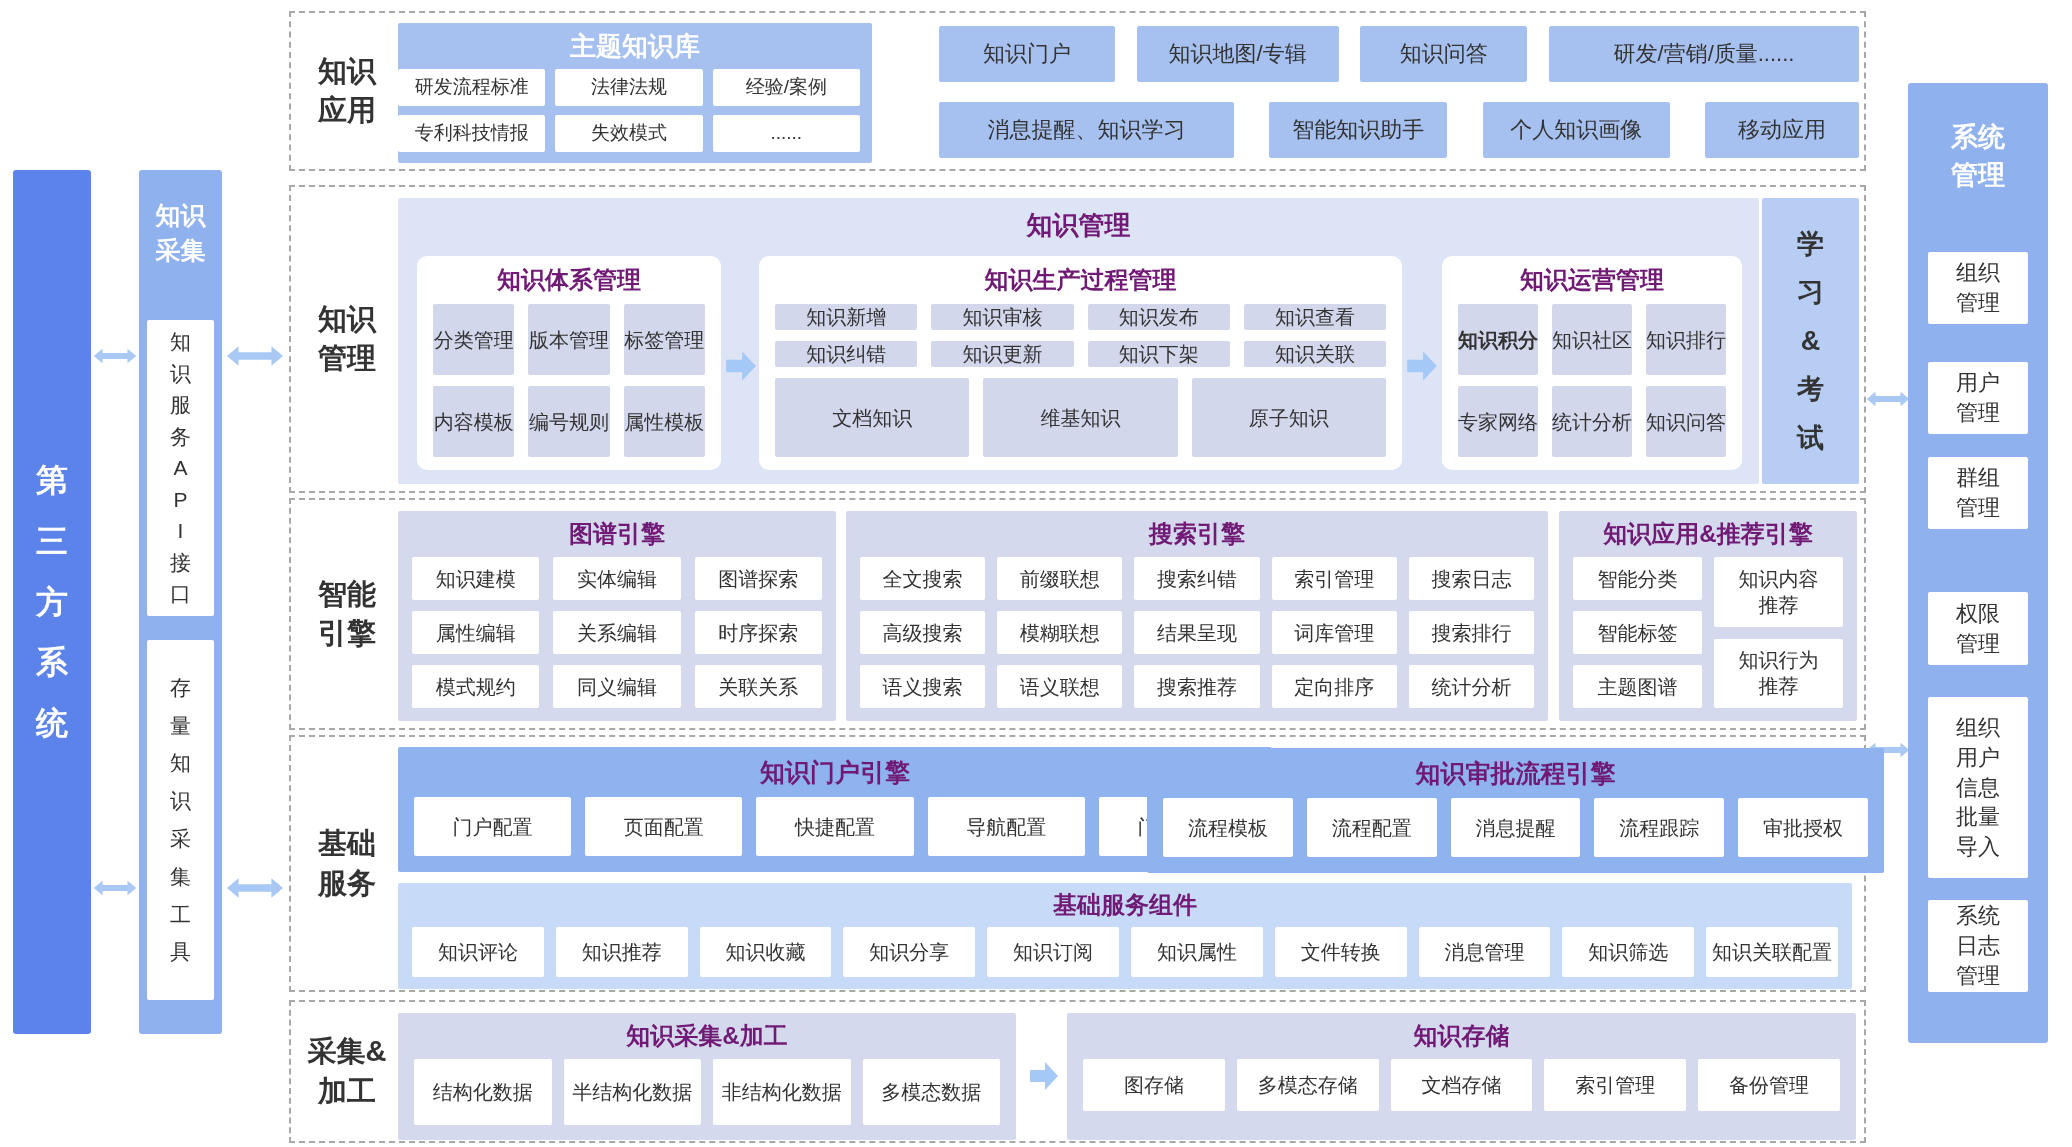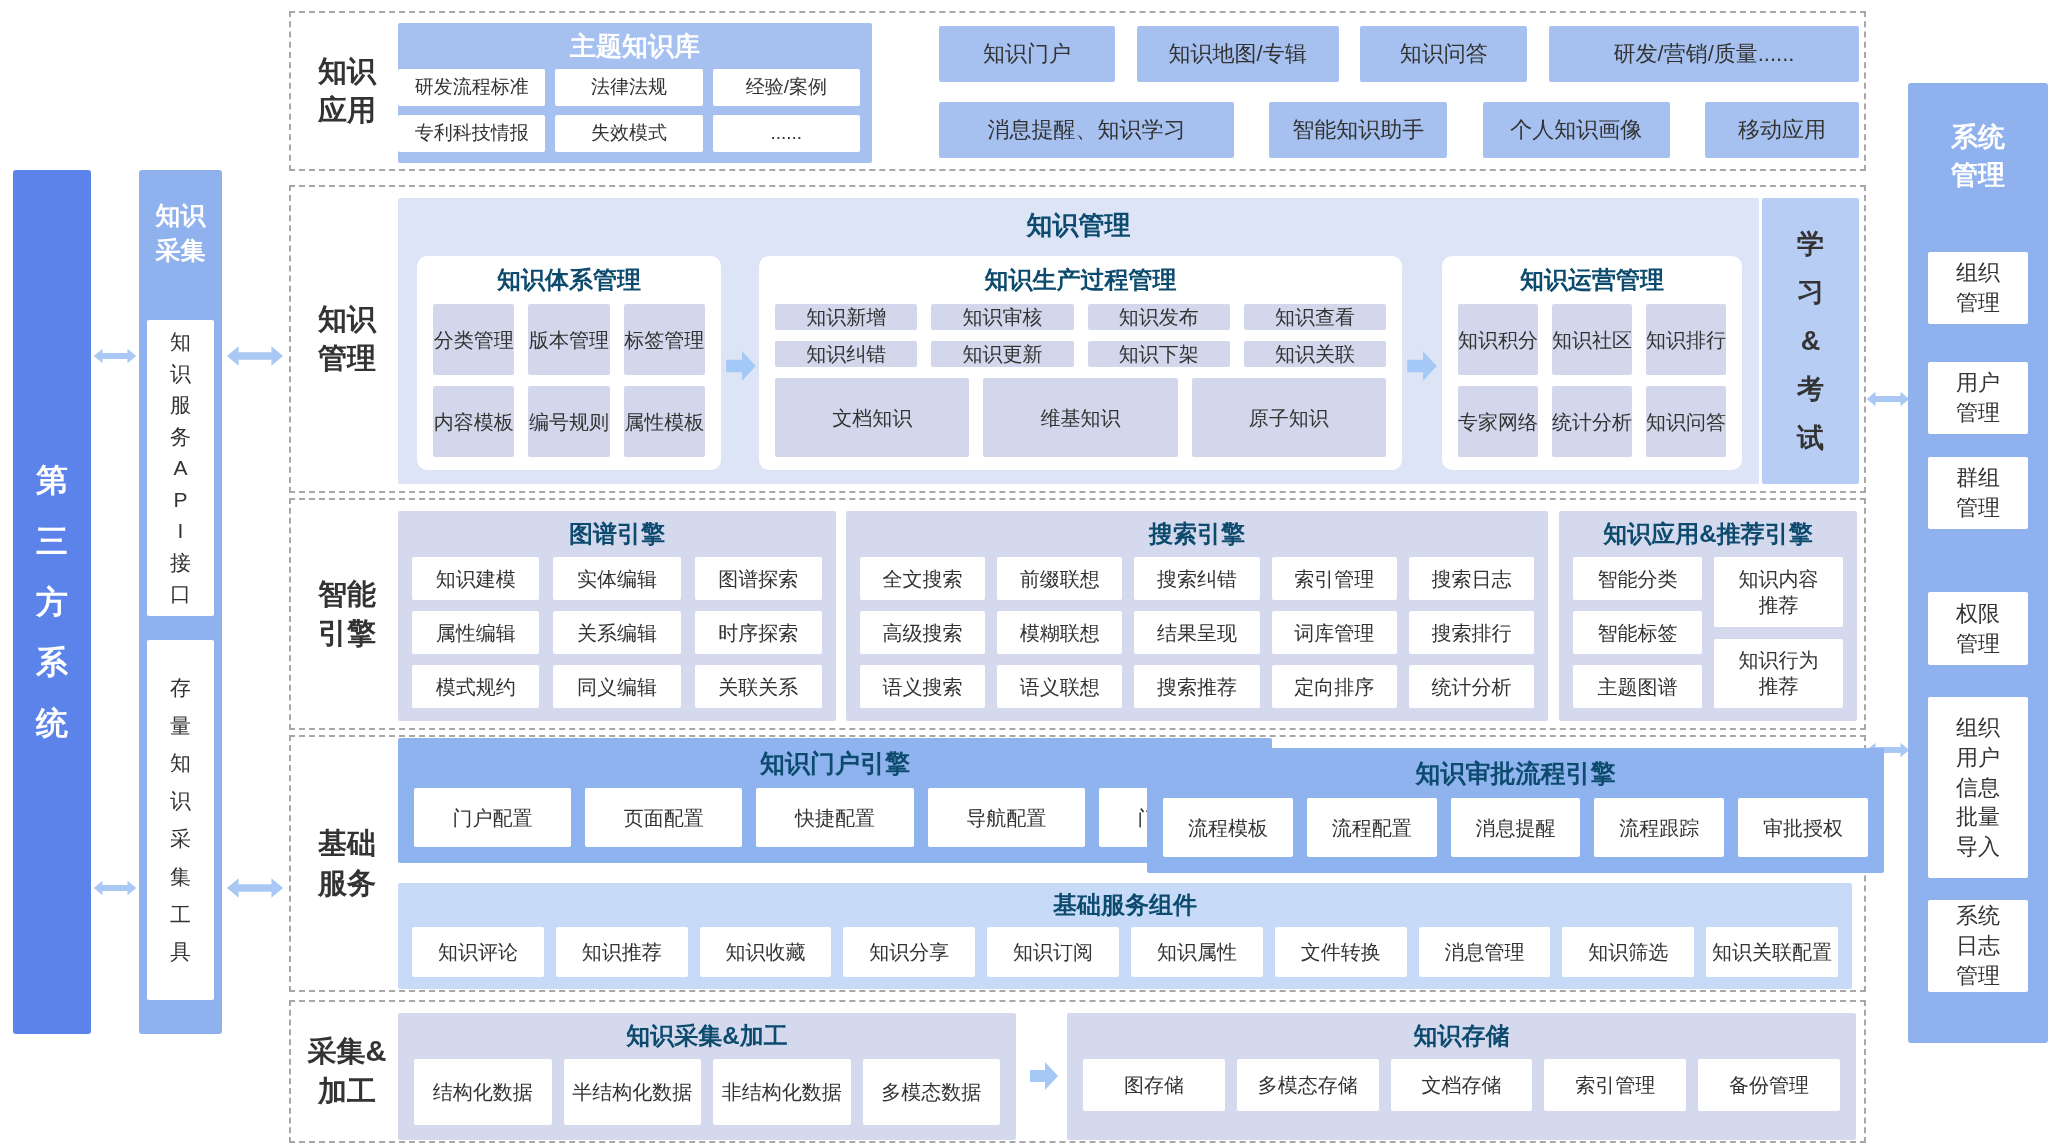--- a/index.html
+++ b/index.html
@@ -7,24 +7,24 @@
           font-family:"Liberation Sans","DejaVu Sans",sans-serif;color:#333;overflow:hidden}
 
   
   .vtext{white-space:pre-line;text-align:center}
   .section{position:absolute;border:2px dashed #a8a8a8;background:#fff;box-sizing:border-box}
   .sec-label{position:absolute;left:8px;top:0;bottom:0;width:96px;display:flex;align-items:center;
              justify-content:center;font-size:29px;font-weight:600;line-height:1.35;
              white-space:pre-line;text-align:center;color:#333}
   .box{position:absolute;border-radius:2px;box-sizing:border-box;display:flex;flex-direction:column}
   .box-header{flex:0 0 auto;display:flex;align-items:center;justify-content:center;
-              font-weight:600;font-size:24px;color:#0c4a6e}
+              font-weight:600;font-size:24px;color:#701a75}
   .chip{background:#fff;display:flex;align-items:center;justify-content:center;font-size:20px;
         color:#333;white-space:pre-line;text-align:center;border-radius:2px;line-height:1.3}
-  .chip.bold{font-weight:400}
+  .chip.bold{font-weight:700}
   .tile{background:#a6c1f0;display:flex;align-items:center;justify-content:center;font-size:22px;
         color:#333;border-radius:2px;white-space:pre-line;text-align:center}
   .lav-chip .chip{background:#d3d7ec}
   .grid{display:grid;box-sizing:border-box}
   .arrow{position:absolute;display:flex;align-items:center;justify-content:center}
   .arrow svg{width:100%;height:100%;display:block}
 
   
   .third-party{position:absolute;left:13px;top:170px;width:78px;height:864px;background:#5b83e9;
                border-radius:3px;display:flex;align-items:center;justify-content:center;
@@ -309,21 +309,21 @@
 推荐</div>
           </div>
       </div>
     </div>
   </div>
 
   <div class="section" style="left:289px;top:735px;width:1577px;height:257px">
     <div class="sec-label">基础
 服务</div>
 
-    <div class="box blue-box" style="left:107px;top:1px;width:874px;height:125px">
+    <div class="box blue-box" style="left:107px;top:10px;width:874px;height:125px">
       <div class="box-header">知识门户引擎</div>
       <div class="grid g5" style="flex:1;gap:14px;padding:0 16px 16px 16px">
           <div class="chip">门户配置</div>
           <div class="chip">页面配置</div>
           <div class="chip">快捷配置</div>
           <div class="chip">导航配置</div>
           <div class="chip">门户素材</div>
         </div>
     </div>
 

